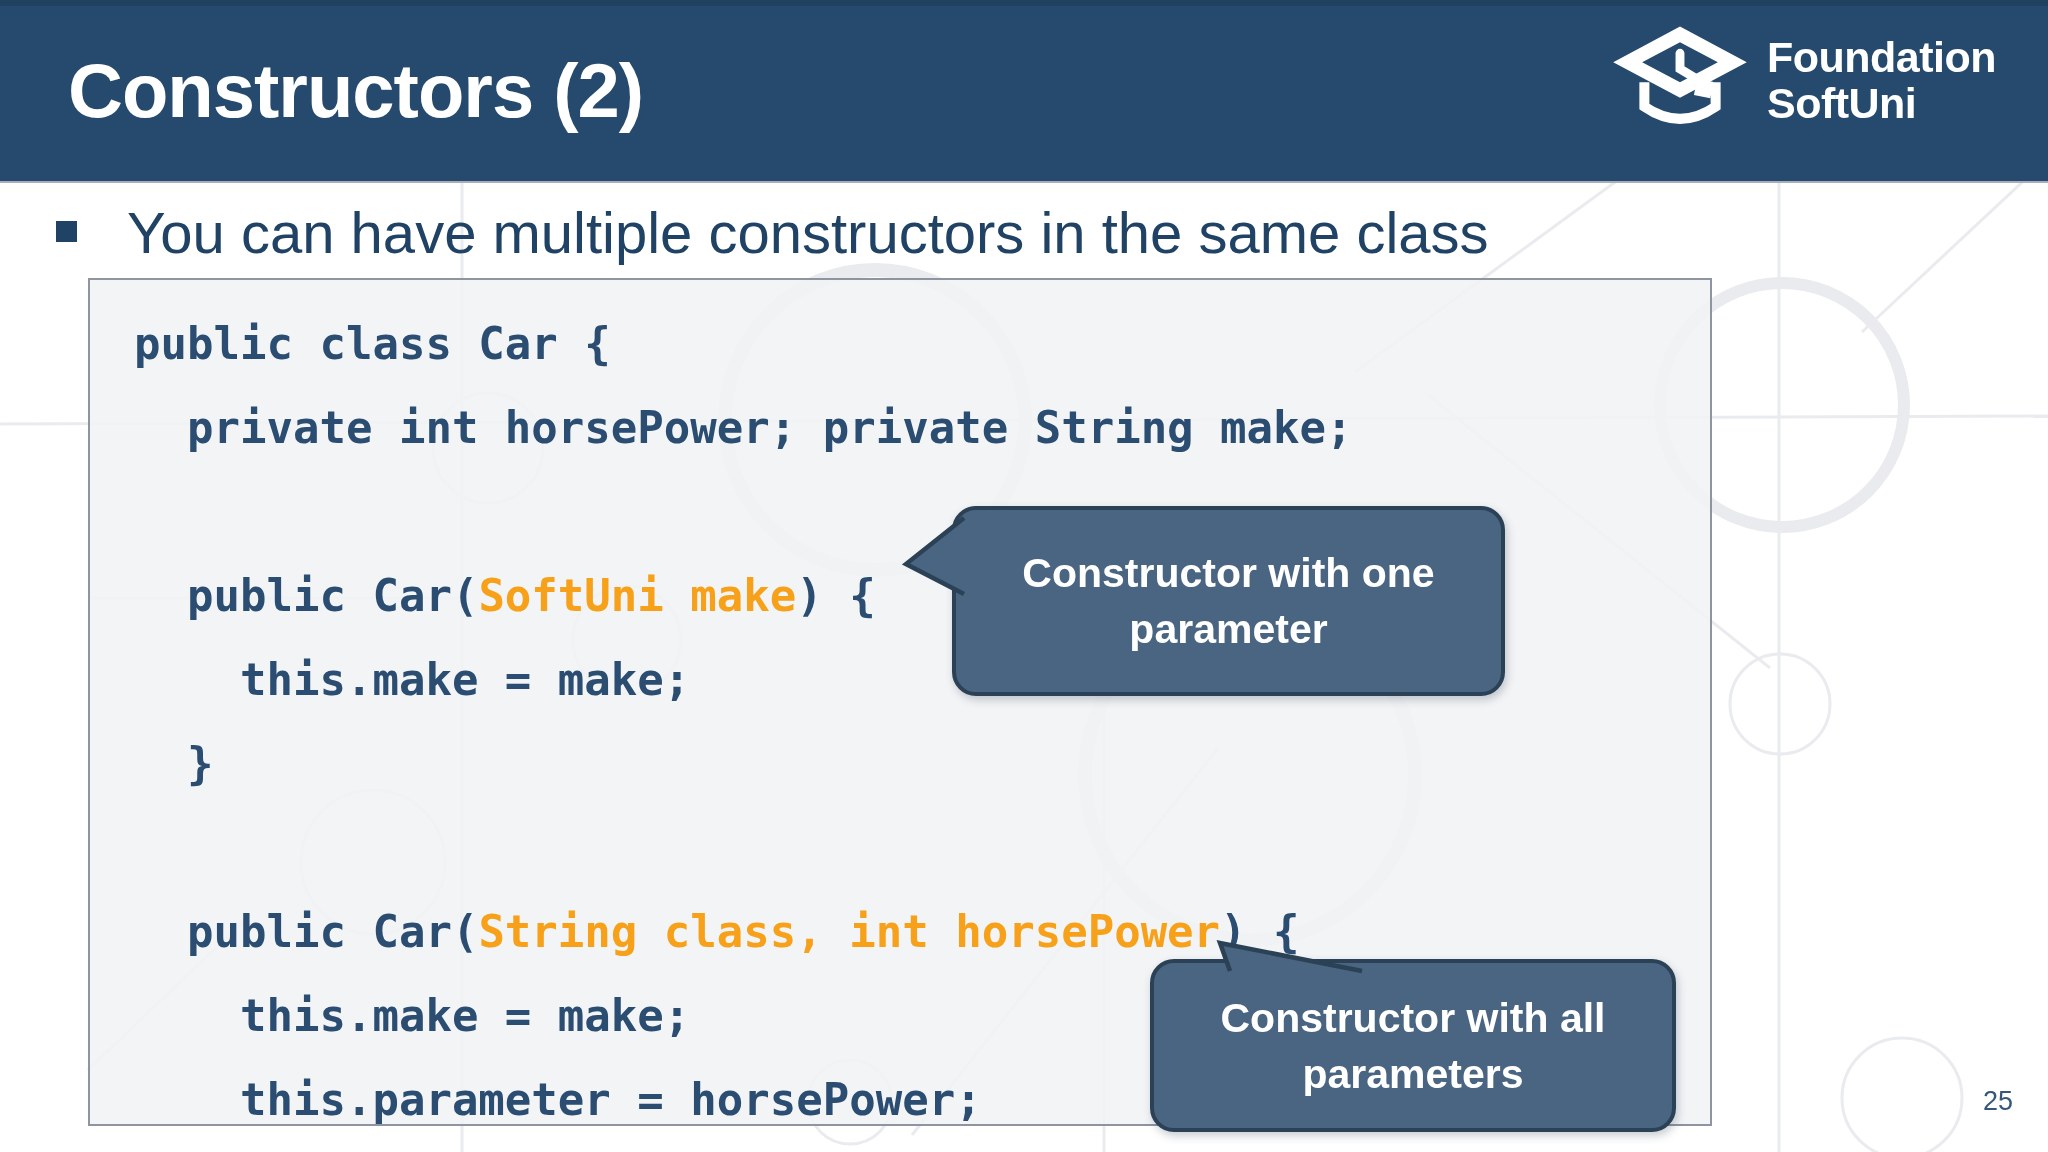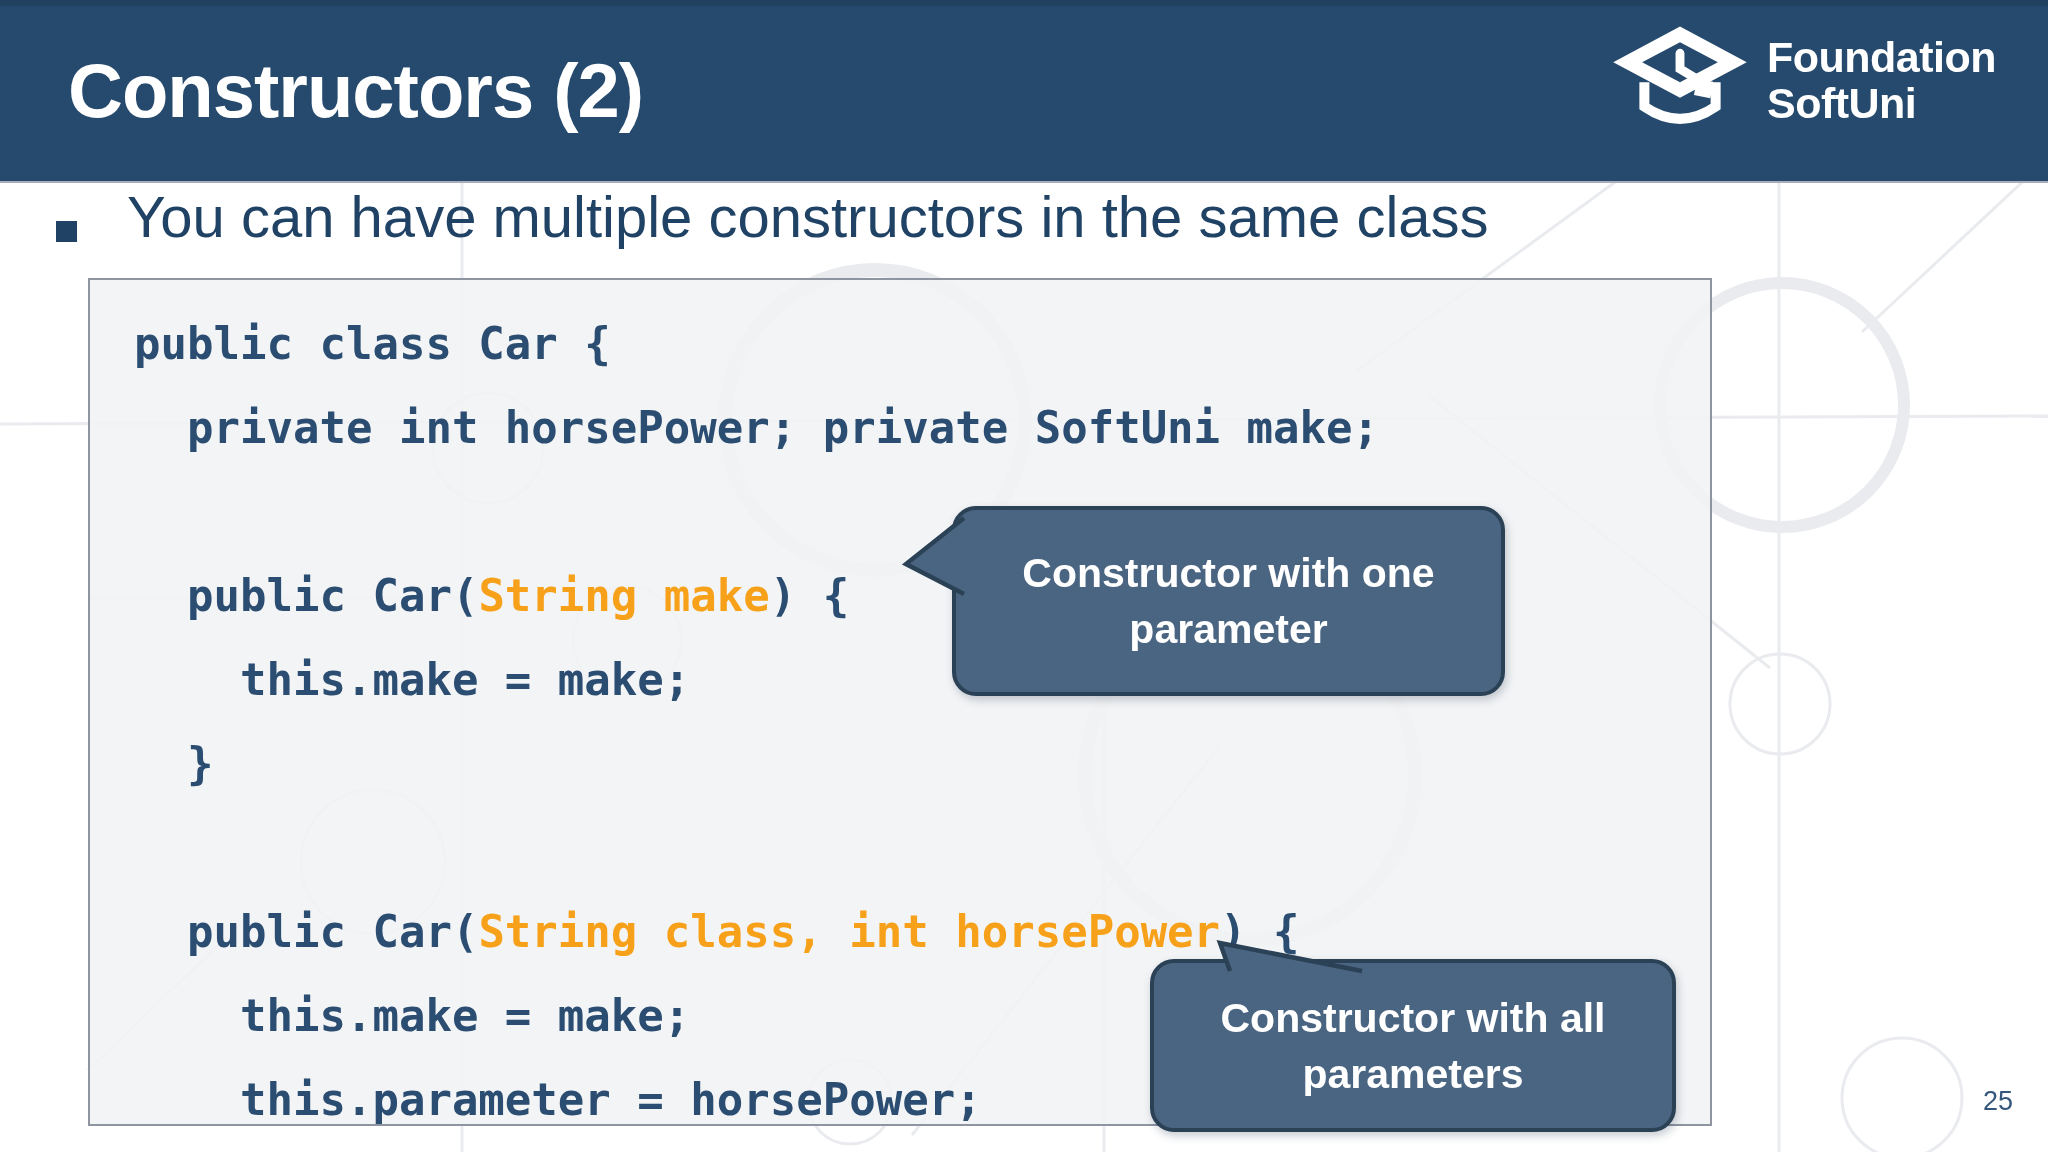--- a/index.html
+++ b/index.html
@@ -42,21 +42,21 @@
     letter-spacing:-0.5px;
   }
 
   
   .bullet-row{position:absolute;left:0;top:0;z-index:2;}
   .bullet-marker{
     position:absolute;left:56px;top:221px;width:21px;height:21px;
     background:var(--body-text,#2b4a6d);
   }
   .bullet-text{
-    position:absolute;left:127px;top:178px;width:1800px;
+    position:absolute;left:127px;top:194px;width:1800px;
     font-size:58px;line-height:78px;
     color:var(--body-text,#1f4265);
     white-space:nowrap;
   }
 
   
   .code-box{
     position:absolute;left:88px;top:278px;width:1624px;height:848px;
     background:rgba(241,242,245,0.88);
     border:2px solid var(--code-box-border,#8e95a1);
@@ -152,23 +152,23 @@
     </div>
   </header>
 
   <div class="bullet-row">
     <span class="bullet-marker"></span>
     <span class="bullet-text">You can have multiple constructors in the same class</span>
   </div>
 
   <div class="code-box" id="code-box">
       <div class="code-line"><span class="seg-default">public class Car {</span></div>
-      <div class="code-line"><span class="seg-default">  private int horsePower; private SoftUni make;</span></div>
+      <div class="code-line"><span class="seg-default">  private int horsePower; private String make;</span></div>
       <div class="code-line">&nbsp;</div>
-      <div class="code-line"><span class="seg-default">  public Car(</span><span class="seg-accent">String make</span><span class="seg-default">) {</span></div>
+      <div class="code-line"><span class="seg-default">  public Car(</span><span class="seg-accent">SoftUni make</span><span class="seg-default">) {</span></div>
       <div class="code-line"><span class="seg-default">    this.make = make;</span></div>
       <div class="code-line"><span class="seg-default">  }</span></div>
       <div class="code-line">&nbsp;</div>
       <div class="code-line"><span class="seg-default">  public Car(</span><span class="seg-accent">String class, int horsePower</span><span class="seg-default">) {</span></div>
       <div class="code-line"><span class="seg-default">    this.make = make;</span></div>
       <div class="code-line"><span class="seg-default">    this.parameter = horsePower;</span></div>
       <div class="code-line"><span class="seg-default">  }</span></div>
       <div class="code-line"><span class="seg-default">}</span></div>
     </div>
 

